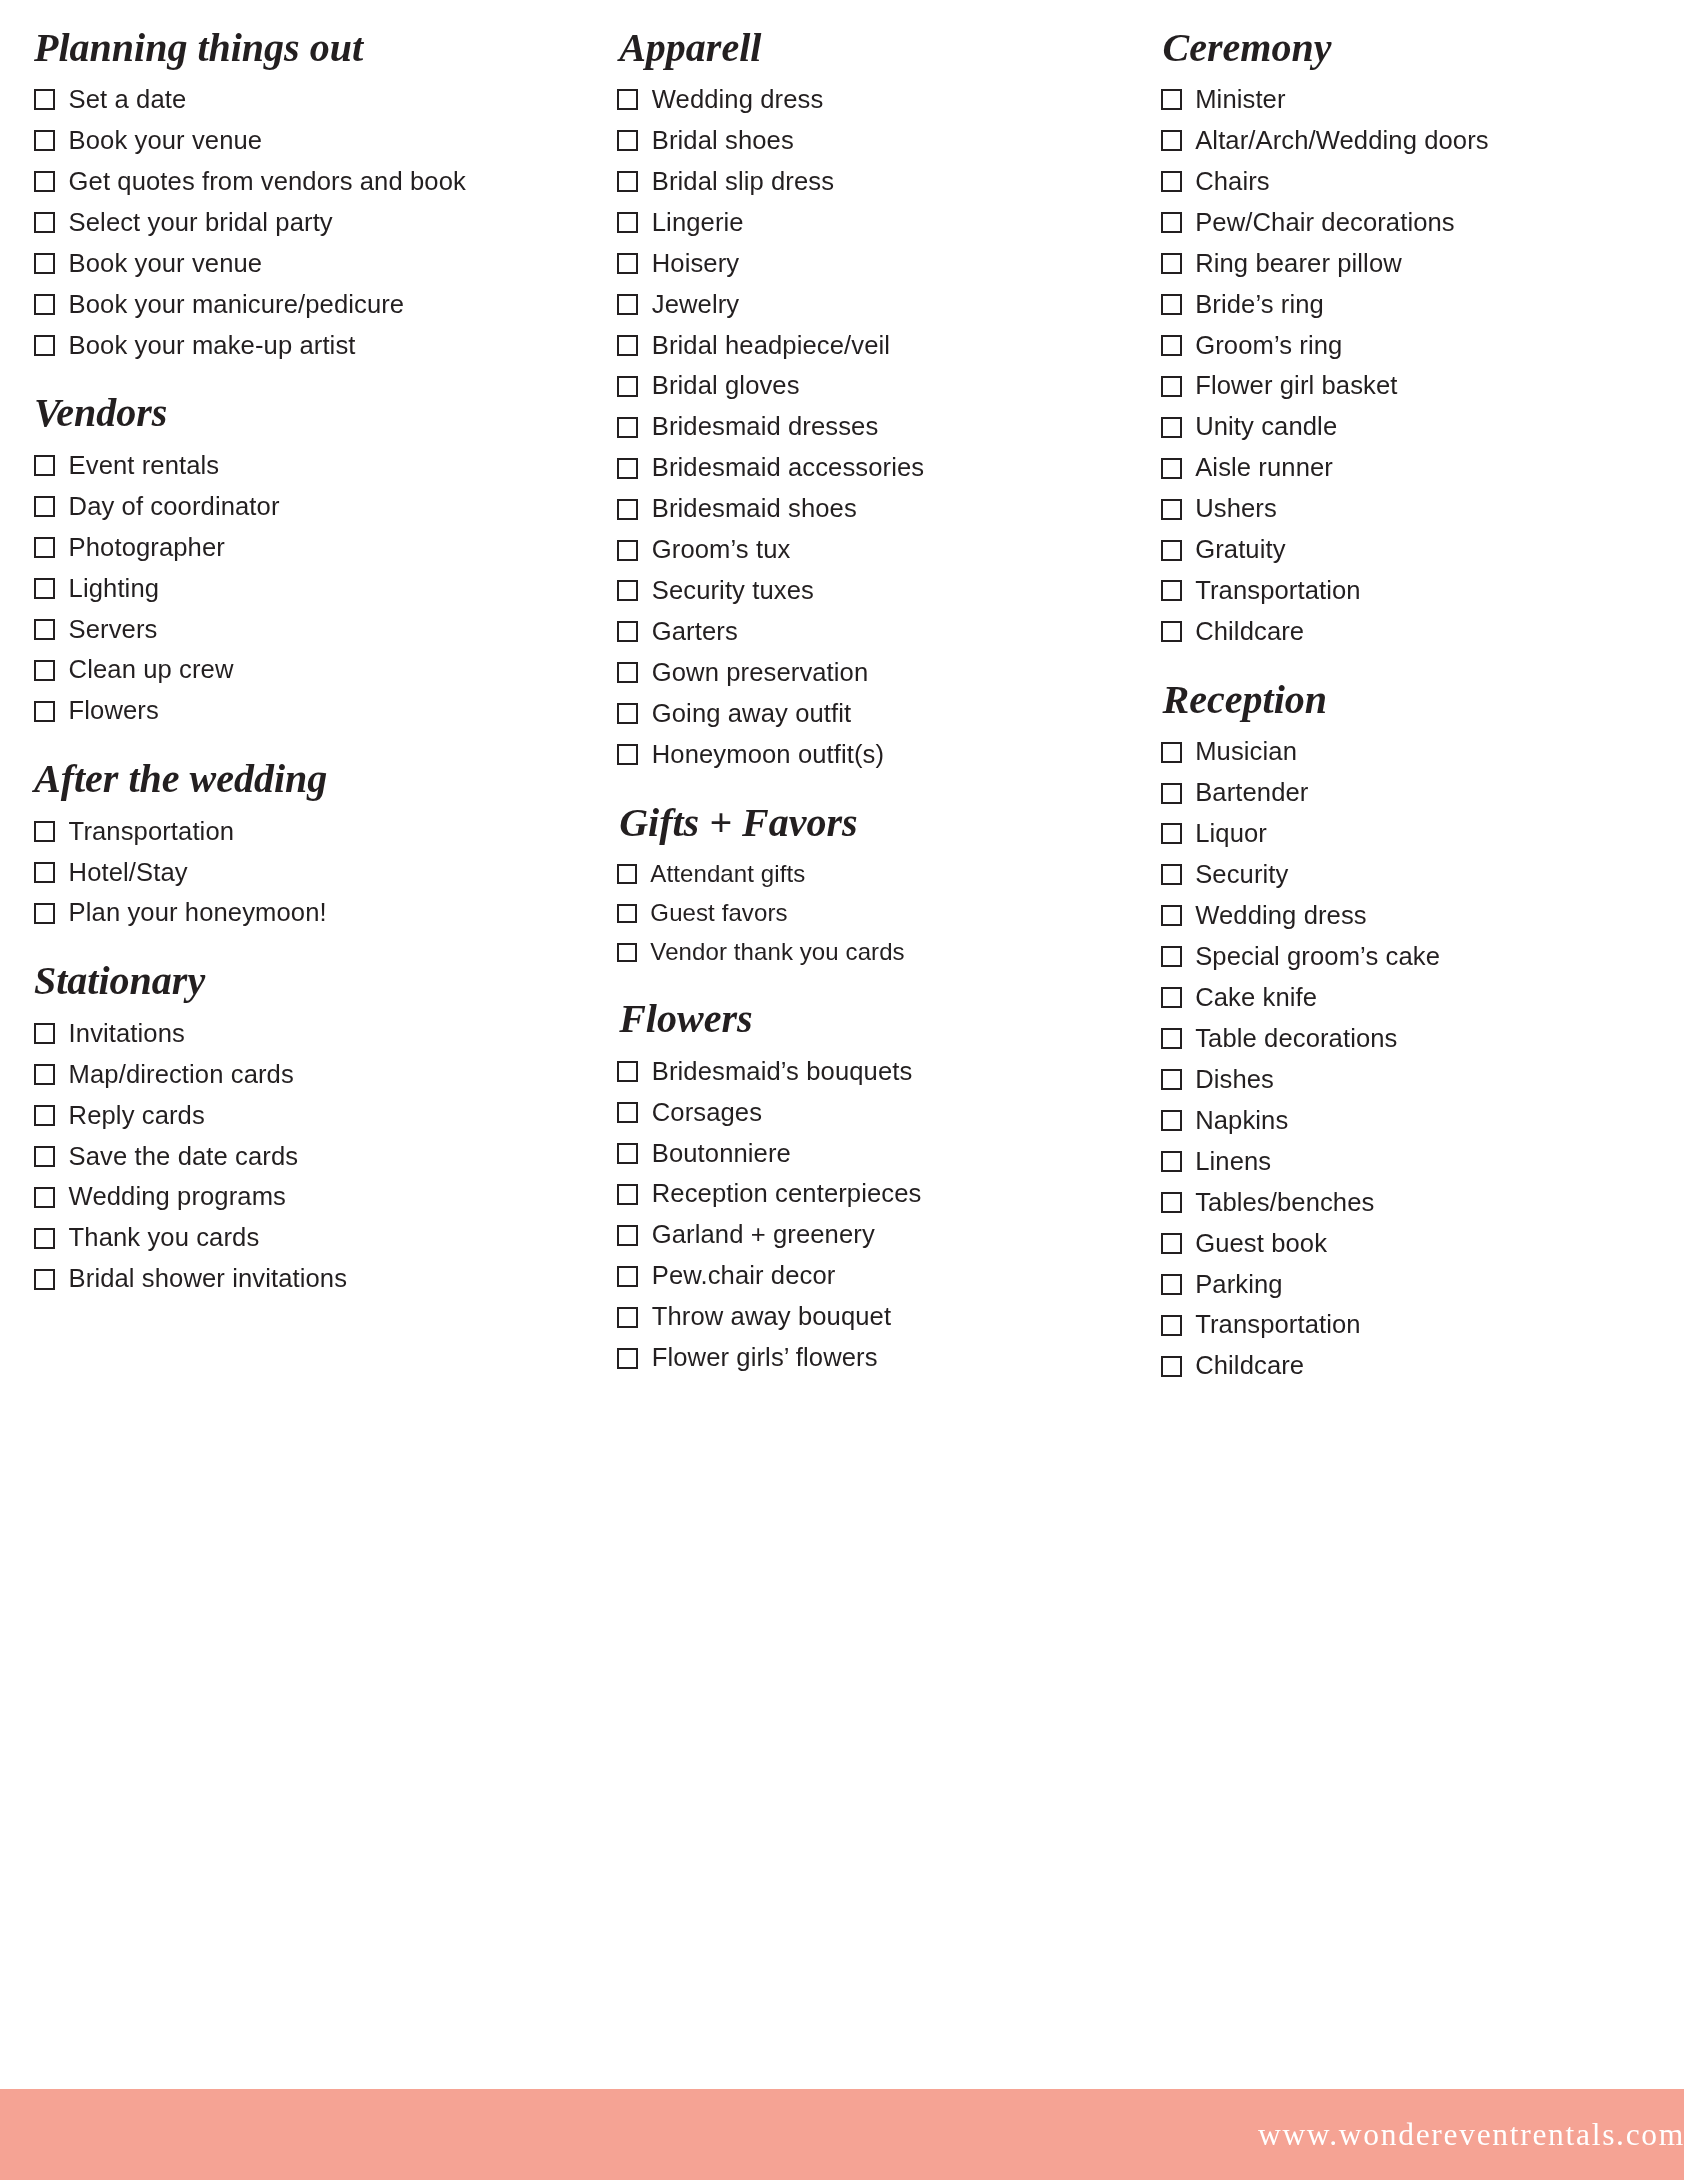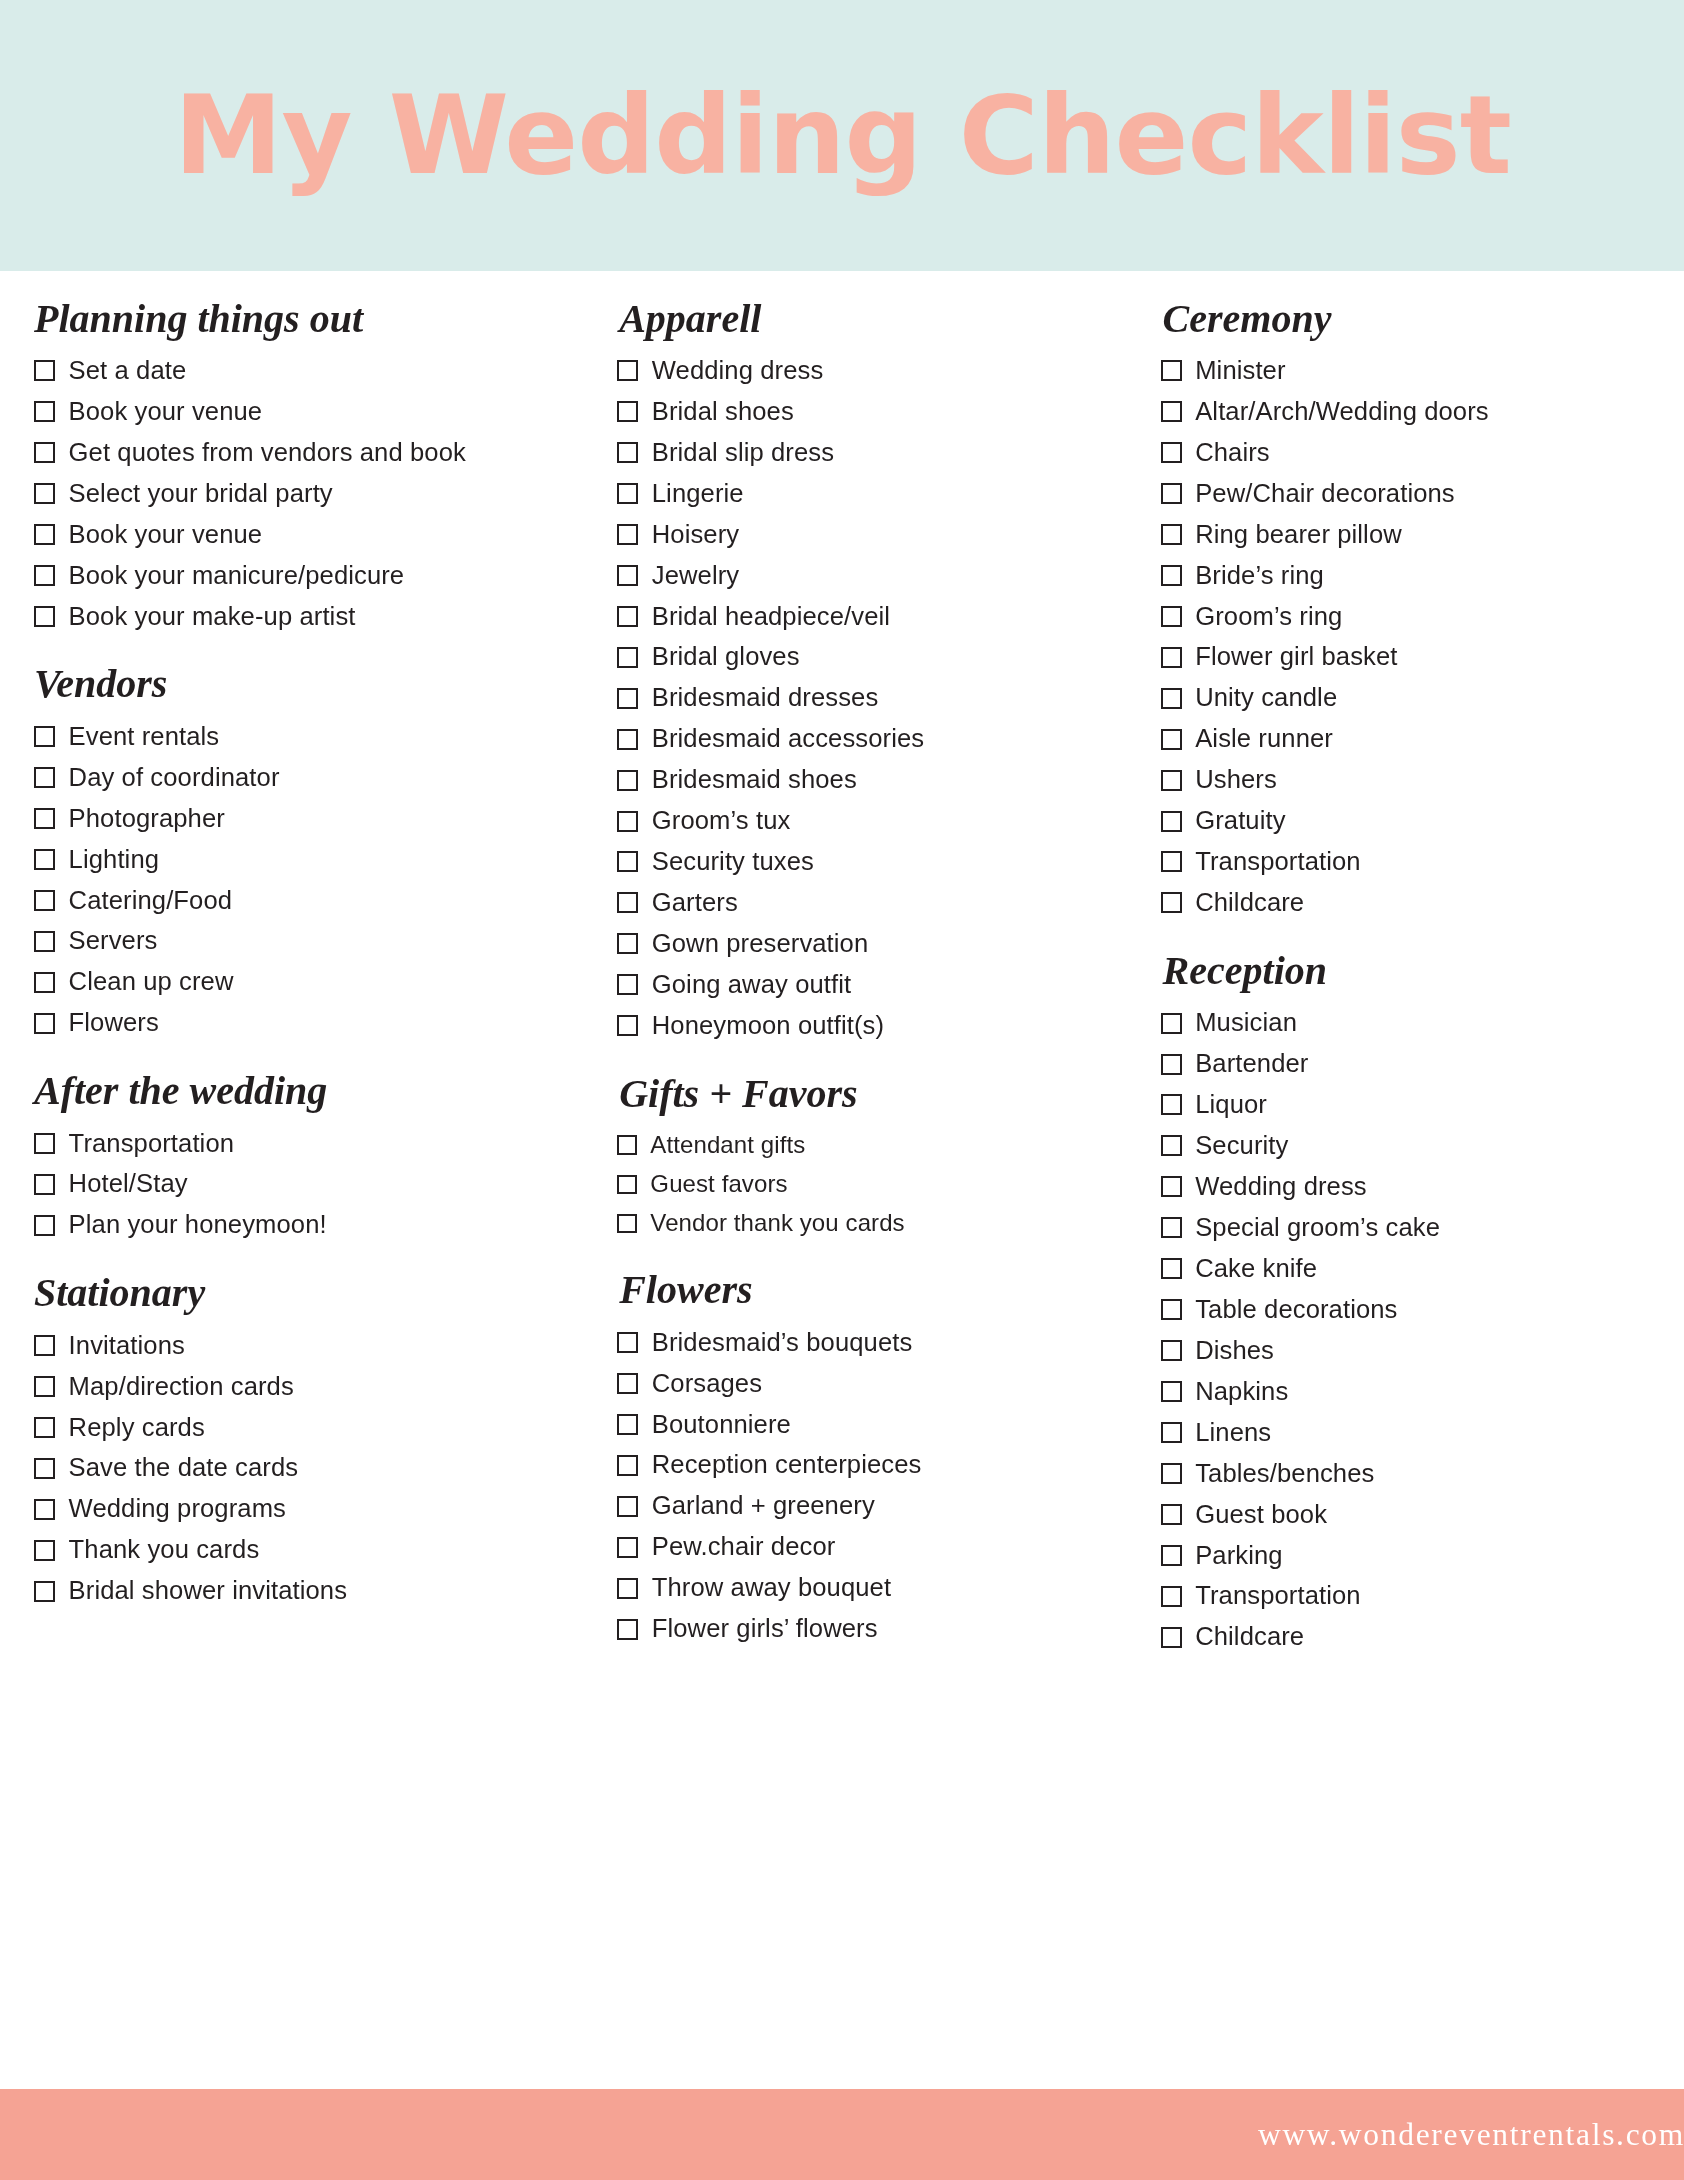--- a/index.html
+++ b/index.html
@@ -119,23 +119,20 @@
     font-size: 31.5px;
     color: #ffffff;
     letter-spacing: 1.7px;
   }
 </style>
 </head>
 <body>
 
 <div class="page">
 
-  <div class="header">
-    <div class="header-title">My Wedding Checklist</div>
-  </div>
 
   <div class="content">
 
     <div class="col col-1">
 
       <div class="section wrap">
         <h2 class="section-title">Planning things out</h2>
         <ul class="items">
           <li class="item">
               <span class="checkbox"></span>
@@ -179,24 +176,20 @@
               <span class="checkbox"></span>
               <span class="item-label">Day of coordinator</span>
             </li>
           <li class="item">
               <span class="checkbox"></span>
               <span class="item-label">Photographer</span>
             </li>
           <li class="item">
               <span class="checkbox"></span>
               <span class="item-label">Lighting</span>
-            </li>
-          <li class="item">
-              <span class="checkbox"></span>
-              <span class="item-label">Catering/Food</span>
             </li>
           <li class="item">
               <span class="checkbox"></span>
               <span class="item-label">Servers</span>
             </li>
           <li class="item">
               <span class="checkbox"></span>
               <span class="item-label">Clean up crew</span>
             </li>
           <li class="item">

